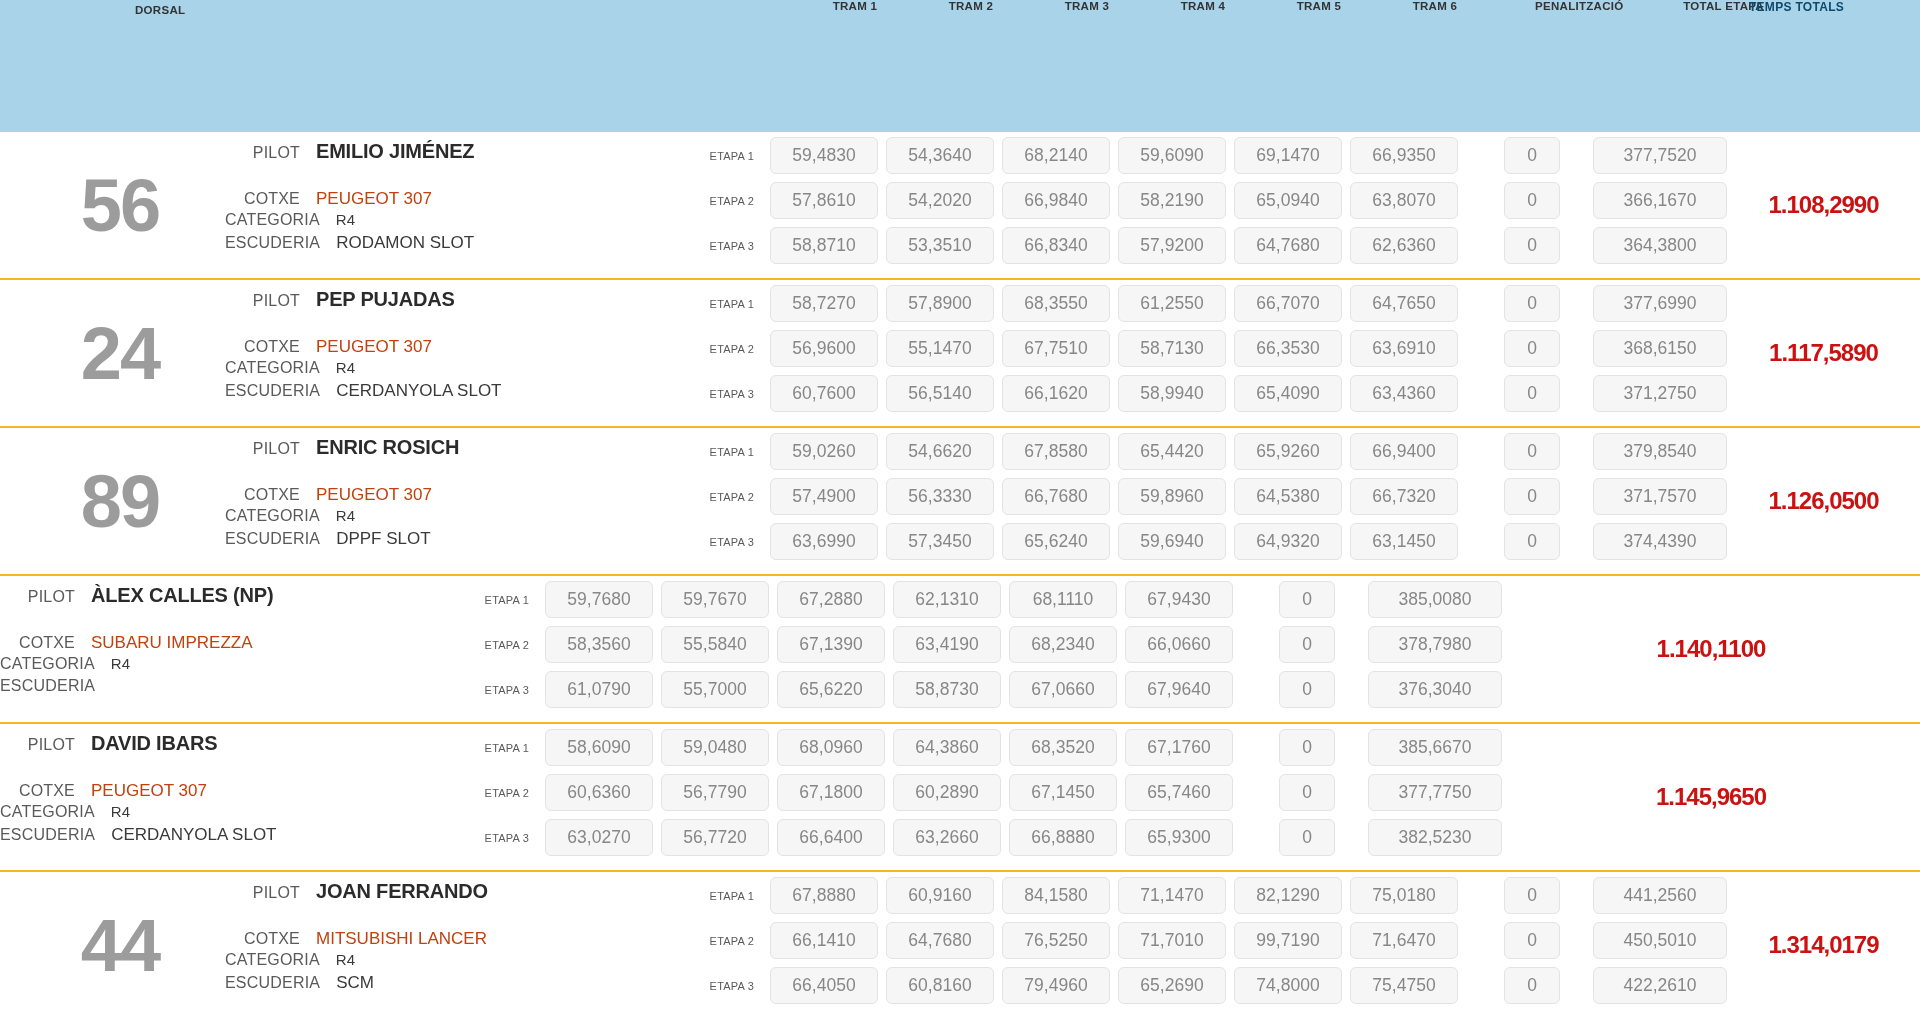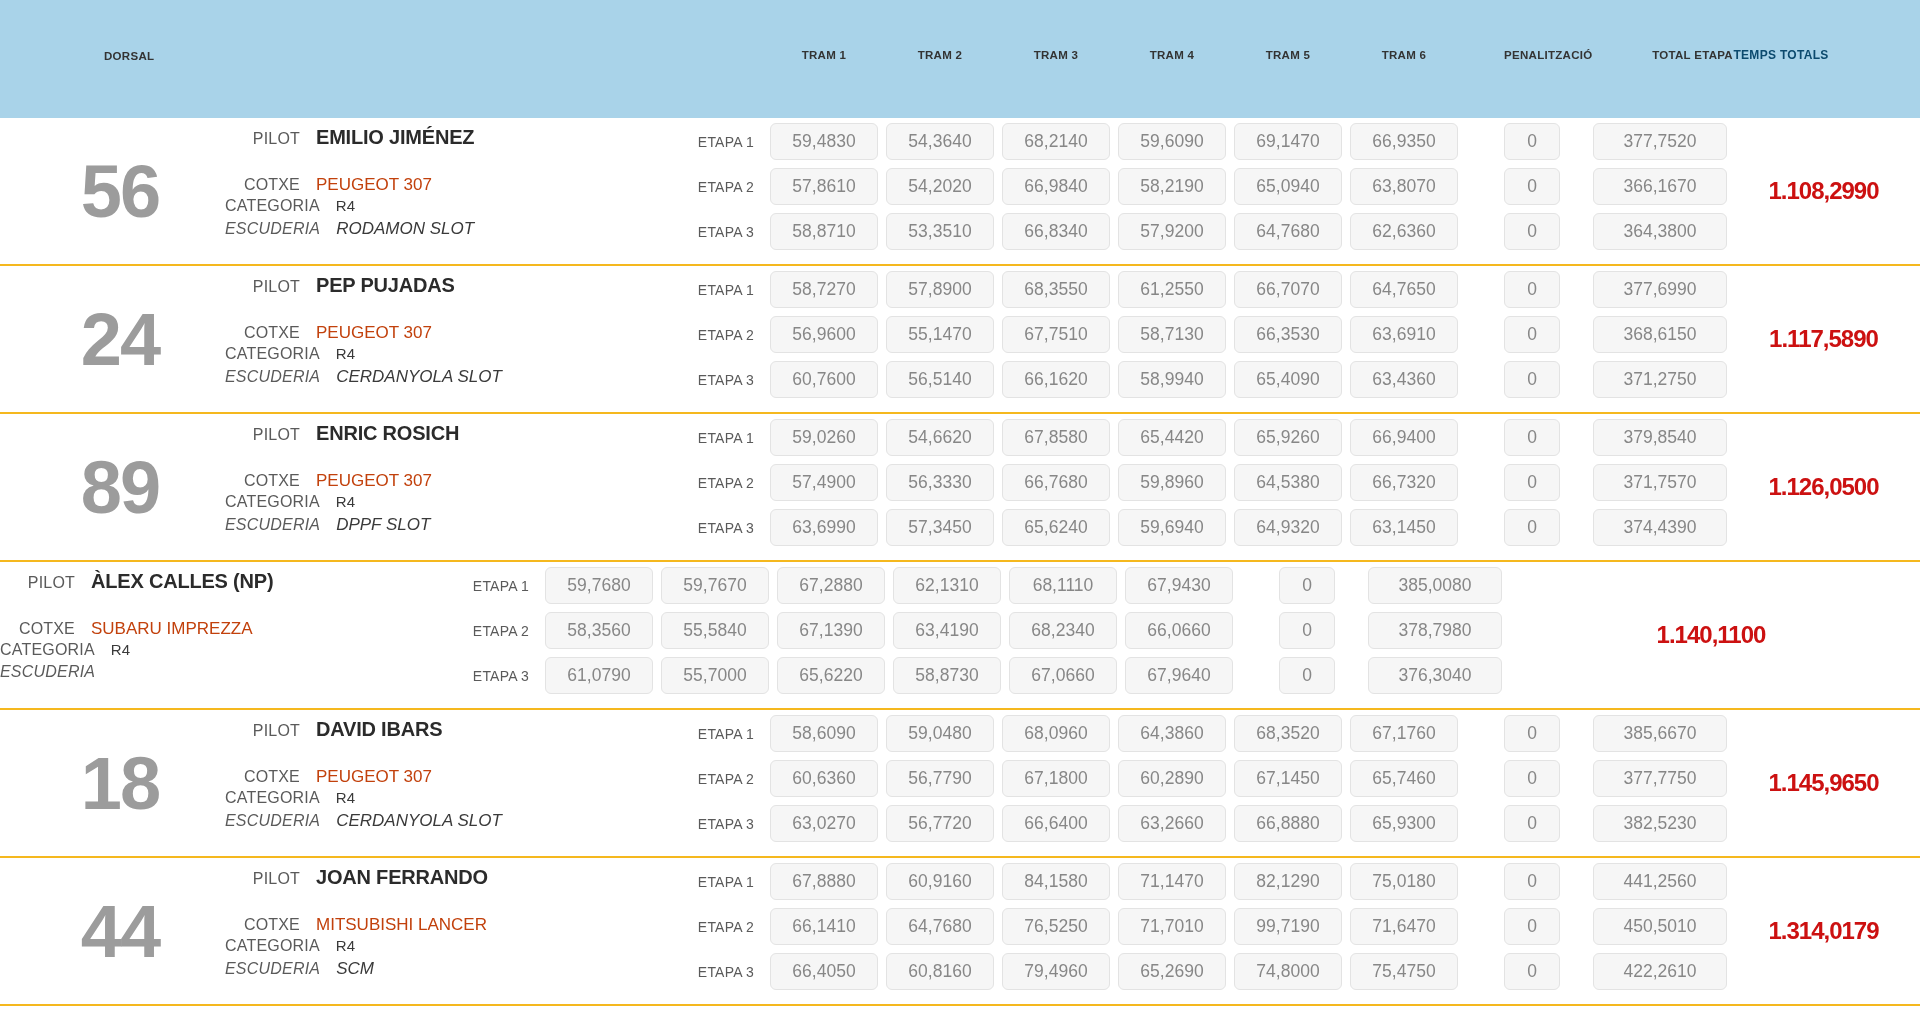--- a/index.html
+++ b/index.html
@@ -9,22 +9,22 @@
     --dorsal_gray:#9c9c9c;
     --cell_bg:#f6f6f6;
     --cell_border:#e3e3e3;
     --cell_text:#878787;
   }
   *{box-sizing:border-box;margin:0;padding:0;}
   html,body{width:1920px;height:1018px;overflow:hidden;background:#fff;
     font-family:"Liberation Sans","DejaVu Sans",sans-serif;}
 
   
-  .topbar{height:118px;background:var(--header_blue);display:flex;align-items:center;
-    padding-bottom:9px;}
+  .topbar{height:132px;background:var(--header_blue);display:flex;align-items:flex-start;
+    padding-bottom:9px;padding-left:31px;}
   .h-left{width:677px;flex:0 0 677px;}
   .h-dorsal{display:inline-block;margin-left:104px;font-size:11.5px;font-weight:600;
     color:#333;letter-spacing:.3px;}
   .h-times{width:965px;flex:0 0 965px;}
   .h-row{display:flex;align-items:flex-end;}
   .h-etapa-spacer{flex:0 0 77px;margin-right:16px;}
   .hcell{flex:0 0 108px;margin-right:8px;text-align:center;font-size:11.5px;font-weight:600;
     color:#333;letter-spacing:.3px;white-space:nowrap;overflow:visible;}
   .hcell.pen{flex:0 0 56px;margin-left:38px;margin-right:0;}
   .hcell.tot{flex:0 0 134px;margin-left:33px;margin-right:8px;}
@@ -39,26 +39,26 @@
   .info{flex:0 0 452px;padding-top:8px;}
   .iline{display:flex;align-items:baseline;}
   .iline .lbl{flex:0 0 75px;text-align:right;margin-right:16px;font-size:16px;
     color:#5a5a5a;letter-spacing:.2px;}
   .iline.pilot-line{height:26px;}
   .iline.pilot-line .val{font-size:20px;font-weight:700;color:#2b2b2b;letter-spacing:-.2px;}
   .iline.cotxe-line{margin-top:22px;height:22px;align-items:center;}
   .iline.cotxe-line .val{font-size:17px;color:#c2410c;}
   .iline.categoria-line{margin-top:1px;height:20px;}
   .iline.categoria-line .val{font-size:15px;color:#3a3a3a;}
-  .iline.escuderia-line{margin-top:2px;height:22px;font-style:italic;}
+  .iline.escuderia-line{margin-top:2px;height:22px;}
   .iline.escuderia-line .val{font-size:17px;color:#3a3a3a;}
 
   .times{flex:0 0 965px;padding-top:5px;}
   .trow{display:flex;align-items:center;margin-bottom:8px;height:37px;}
-  .etapa-lbl{flex:0 0 77px;text-align:right;margin-right:16px;font-size:14px;
+  .etapa-lbl{flex:0 0 77px;text-align:right;margin-right:16px;font-size:11px;
     color:#5a5a5a;letter-spacing:.2px;}
   .cell{flex:0 0 108px;margin-right:8px;height:37px;line-height:35px;text-align:center;
     background:var(--cell_bg);border:1px solid var(--cell_border);border-radius:6px;
     font-size:17.5px;color:var(--cell_text);}
   .cell.pen{flex:0 0 56px;margin-left:38px;margin-right:0;}
   .cell.tot{flex:0 0 134px;margin-left:33px;margin-right:0;}
 
   .temps{flex:1;display:flex;align-items:center;justify-content:center;}
   .temps-val{font-size:24px;font-weight:900;color:var(--accent_red);letter-spacing:-1px;}
 </style>
@@ -331,21 +331,20 @@
         <span class="cell tot">376,3040</span>
       </div>
     </div>
 
     <div class="temps">
       <span class="temps-val">1.140,1100</span>
     </div>
   </section>
 
   <section class="row">
-    <div class="dorsal">18</div>
 
     <div class="info">
       <div class="iline pilot-line">
         <span class="lbl">PILOT</span>
         <span class="val">DAVID IBARS</span>
       </div>
       <div class="iline cotxe-line">
         <span class="lbl">COTXE</span>
         <span class="val">PEUGEOT 307</span>
       </div>

